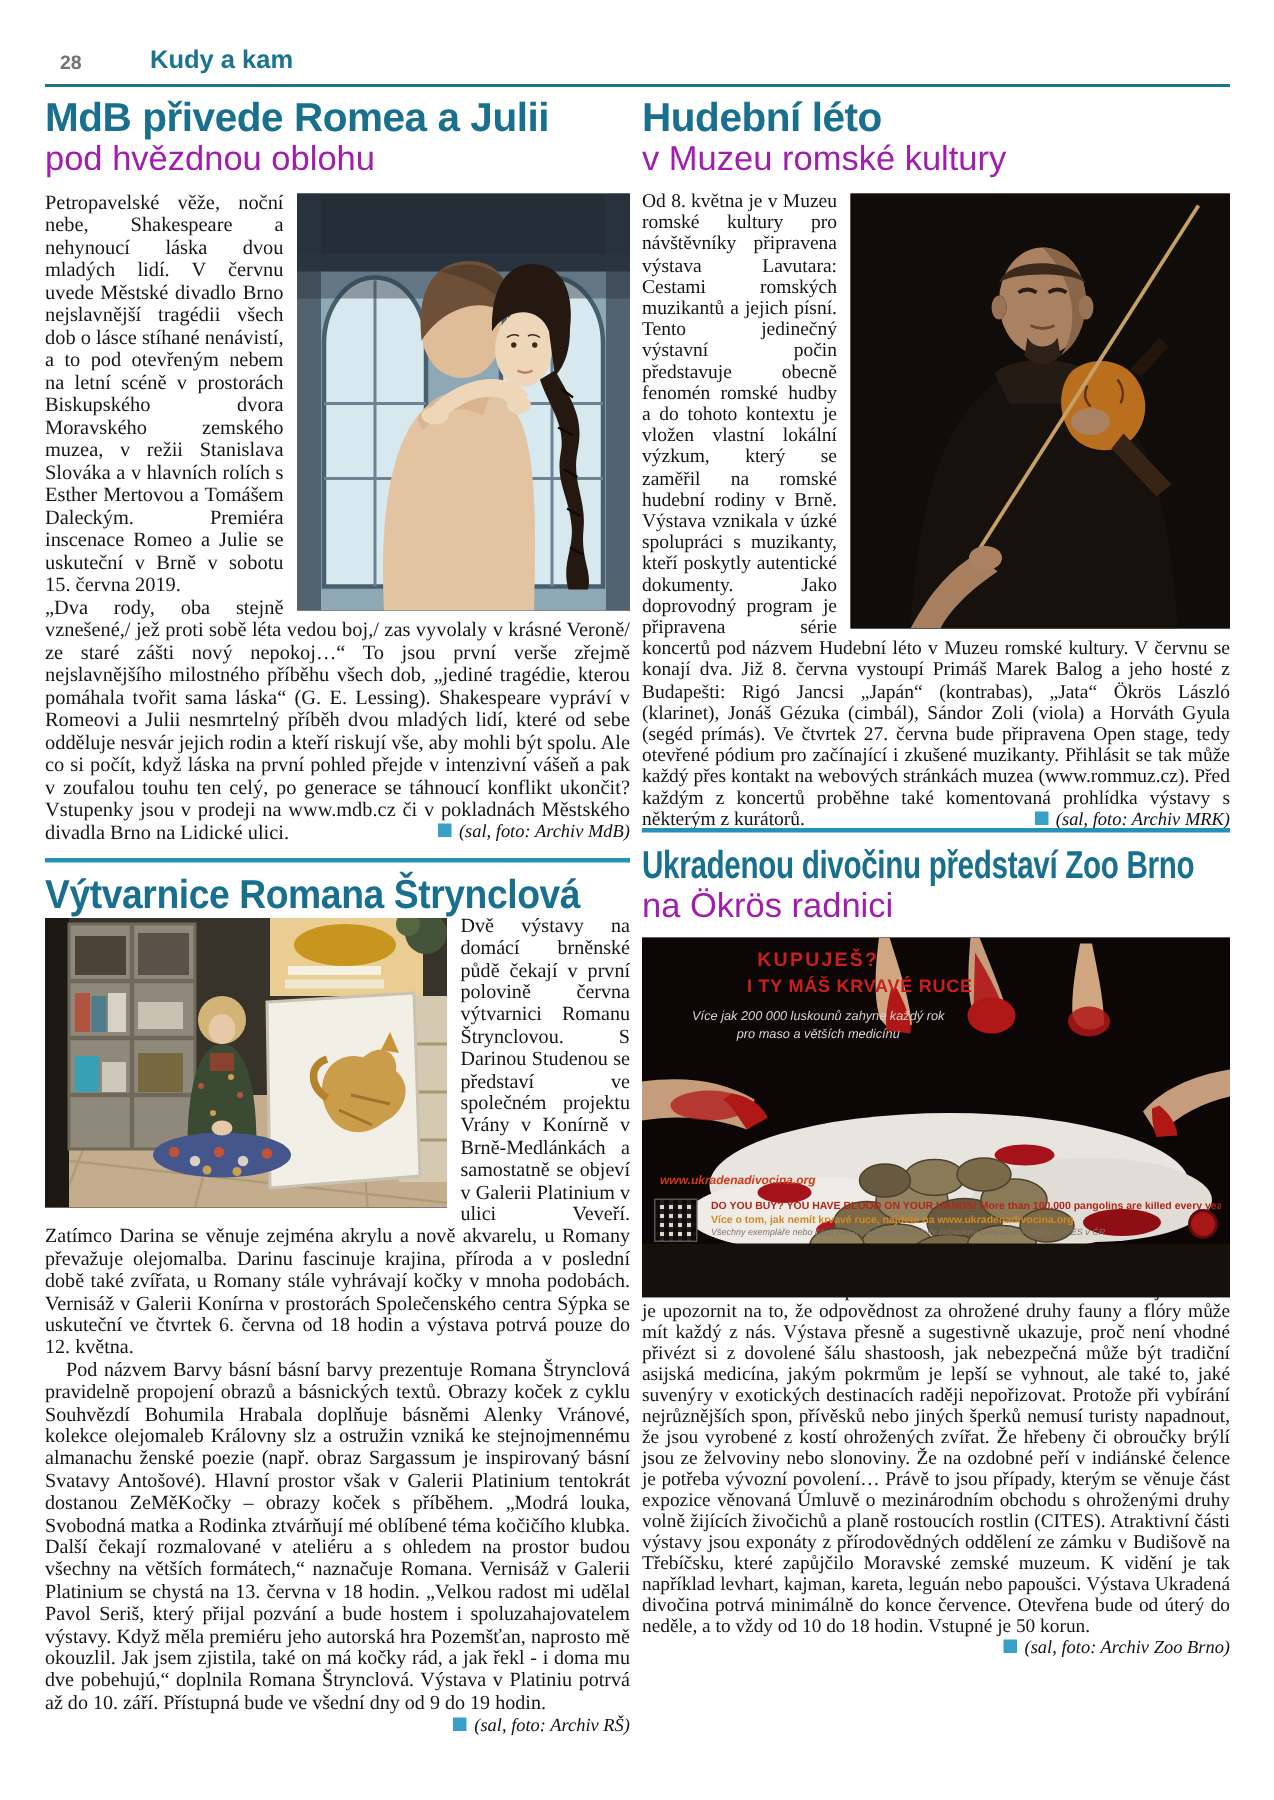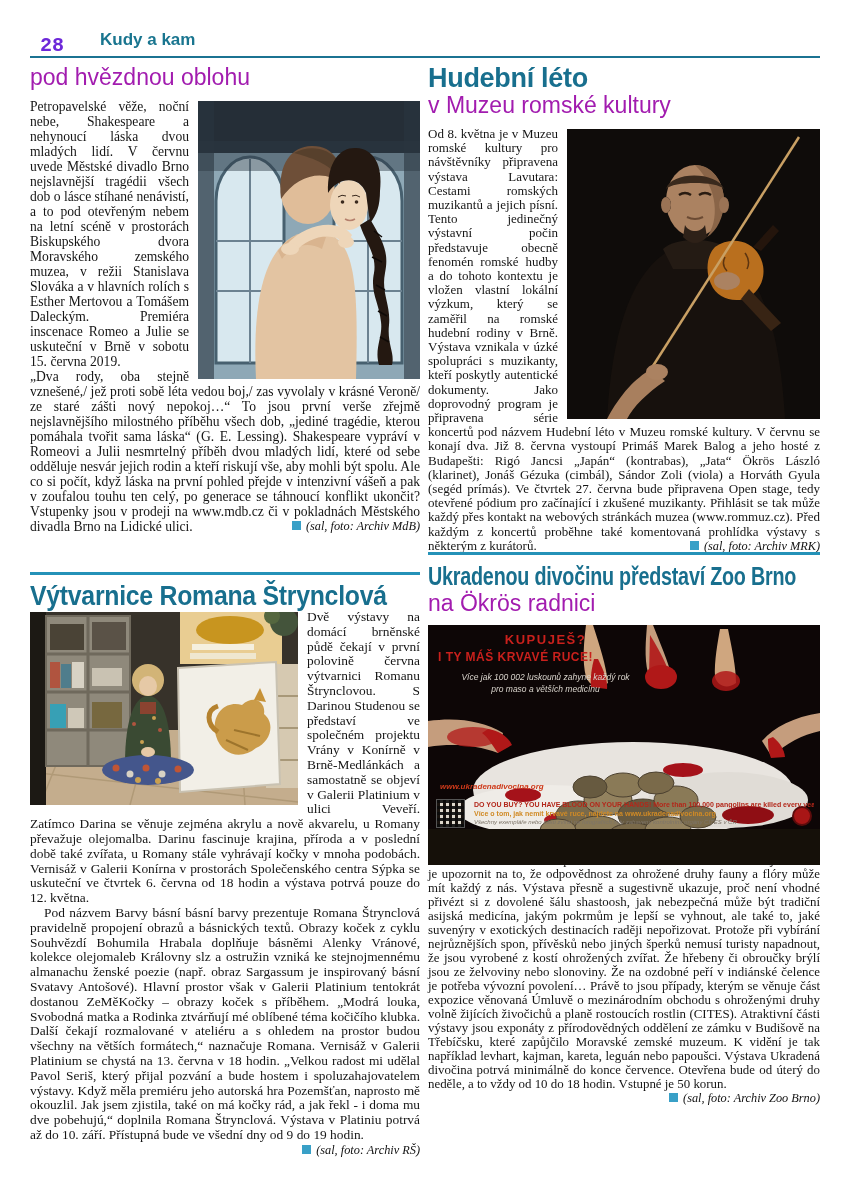--- a/index.html
+++ b/index.html
@@ -1,21 +1,21 @@
 <!DOCTYPE html>
 <html><head>
 <meta charset="utf-8">
 <style>
   html,body { margin:0; padding:0; background:#ffffff; }
   .page { position:relative; width:849px; height:1200px; background:#fff; overflow:hidden;
           font-family:"Liberation Serif", serif; }
 
   
-  .pgnum   { position:absolute; top:34px; left:40px;  font-family:Liberation Mono, monospace;
-             font-weight:bold; font-size:20px; color:#6d28d9; }
+  .pgnum   { position:absolute; top:34px; left:40px;  font-family:Liberation Sans, sans-serif;
+             font-weight:bold; font-size:13px; color:#737373; }
   .section { position:absolute; top:30px; left:100px; font-family:"Liberation Sans",sans-serif;
              font-weight:bold; font-size:17px; color:#19758f; }
   .hdr-rule{ position:absolute; top:56px; left:30px; width:790px; height:2px; background:#1b7392; }
 
   
   article { position:absolute; }
   .a1 { left:30px;  top:64px;  width:390px; }
   .a2 { left:428px; top:64px;  width:392px; }
   .a3 { left:30px;  top:572px; width:390px; }
   .a4 { left:428px; top:552px; width:392px; }
@@ -44,21 +44,21 @@
 
   .credit { float:right; font-style:italic; font-size:12.3px; white-space:nowrap; color:#111; }
   .sq { display:inline-block; width:9px; height:9px; background:#39a0c7; margin-right:5px; }
 
   
   .poster { position:relative; width:392px; height:208px; margin:3px 0 6px; background:#0d0606; }
   .poster svg { position:absolute; left:0; top:0; }
   .pov { position:absolute; font-family:"Liberation Sans",sans-serif; }
   .pl1 { top:7px;  left:30px; width:175px; text-align:center; color:#c9201c; font-weight:bold;
          font-size:13px; letter-spacing:1.5px; }
-  .pl2 { top:25px; left:10px; width:215px; text-align:left; color:#c9201c; font-weight:bold;
+  .pl2 { top:25px; left:10px; width:215px; text-align:right; color:#c9201c; font-weight:bold;
          font-size:12px; letter-spacing:.5px; }
   .pl3 { top:47px; left:10px; width:215px; text-align:center; color:#d9d4cc; font-size:8.5px;
          font-style:italic; }
   .pl4 { top:59px; left:10px; width:215px; text-align:center; color:#d9d4cc; font-size:8.5px;
          font-style:italic; }
   .purl{ bottom:42px; left:12px; color:#cf3a1a; font-size:8px; font-weight:bold; font-style:italic; }
   .pfen{ bottom:25px; left:46px; width:340px; color:#b3271a; font-size:7px; font-weight:bold;
          white-space:nowrap; overflow:hidden; }
   .pfcz{ bottom:16px; left:46px; color:#d08a25; font-size:7px; font-weight:bold; }
   .pfsm{ bottom:8px;  left:46px; color:#7d7468; font-size:6px; font-style:italic; }
@@ -73,20 +73,21 @@
 </head>
 <body>
 
 <div class="page">
 
   <span class="pgnum">28</span>
   <span class="section">Kudy a kam</span>
   <div class="hdr-rule"></div>
 
   <article class="a1">
+    <h1>MdB přivede Romea a Julii</h1>
     <h2>pod hvězdnou oblohu</h2>
     <div class="body">
       <div class="img img-r">
         <svg width="222" height="278" viewBox="0 0 222 278" xmlns="http://www.w3.org/2000/svg">
           <rect width="222" height="278" fill="#8ea8b6"></rect>
           <path d="M18,100 a34,44 0 0 1 68,0 V262 H18 Z" fill="#d8e8ef" stroke="#47606f" stroke-width="3"></path>
           <path d="M136,100 a34,44 0 0 1 68,0 V262 H136 Z" fill="#d8e8ef" stroke="#47606f" stroke-width="3"></path>
           <path d="M52,58 V262 M18,140 H86 M18,190 H86" stroke="#6c8291" stroke-width="2" fill="none"></path>
           <path d="M170,58 V262 M136,140 H204 M136,190 H204" stroke="#6c8291" stroke-width="2" fill="none"></path>
           <rect width="222" height="52" fill="#1c242c" opacity="0.92"></rect>
@@ -247,21 +248,21 @@
         <path d="M222,10 C232,26 240,42 243,54 L221,50 Z" fill="#b01818" opacity="0.9"></path>
         <ellipse cx="233" cy="52" rx="16" ry="12" fill="#b01818"></ellipse>
         <path d="M300,4 C304,24 308,42 308,58 C300,64 290,62 287,52 C286,36 290,16 292,4 Z" fill="#cfa67f"></path>
         <ellipse cx="298" cy="56" rx="14" ry="10" fill="#b01818" opacity="0.85"></ellipse>
         <path d="M392,88 C366,92 346,102 334,116 L344,132 C358,118 374,110 392,106 Z" fill="#c59d7d"></path>
         <path d="M345,112 C352,118 356,124 357,132 L343,133 C340,126 340,118 340,114 Z" fill="#b01818"></path>
         <rect y="204" width="392" height="36" fill="#151009"></rect>
       </svg>
       <div class="pov pl1">KUPUJEŠ?</div>
       <div class="pov pl2">I TY MÁŠ KRVAVÉ RUCE!</div>
-      <div class="pov pl3">Více jak 100 002 luskounů zahyne každý rok</div>
+      <div class="pov pl3">Více jak 200 000 luskounů zahyne každý rok</div>
       <div class="pov pl4">pro maso a větších medicínu</div>
       <div class="pov purl">www.ukradenadivocina.org</div>
       <div class="pov pfen">DO YOU BUY? YOU HAVE BLOOD ON YOUR HANDS! More than 100,000 pangolins are killed every year for meat and traditional medicine</div>
       <div class="pov pfcz">Více o tom, jak nemít krvavé ruce, najdete na www.ukradenadivocina.org</div>
       <div class="pov pfsm">Všechny exempláře nebo části zvířat na fotografiích byly zabaveny kontrolními orgány CITES v ČR</div>
       <div class="pqr"></div>
       <div class="plogo"></div>
     </div>
     <div class="body">
       <p><span>Novou výstavu připravila brněnská zoo přímo v centru Brna. V Radnické ulici 6 začala v květnu expozice s názvem Ukradená divočina. Jejím cílem je upozornit na to, že odpovědnost za ohrožené druhy fauny a flóry může mít každý z nás. Výstava přesně a sugestivně ukazuje, proč není vhodné přivézt si z dovolené šálu shastoosh, jak nebezpečná může být tradiční asijská medicína, jakým pokrmům je lepší se vyhnout, ale také to, jaké suvenýry v exotických destinacích raději nepořizovat. Protože při vybírání nejrůznějších spon, přívěsků nebo jiných šperků nemusí turisty napadnout, že jsou vyrobené z kostí ohrožených zvířat. Že hřebeny či obroučky brýlí jsou ze želvoviny nebo slonoviny. Že na ozdobné peří v indiánské čelence je potřeba vývozní povolení… Právě to jsou případy, kterým se věnuje část expozice věnovaná Úmluvě o mezinárodním obchodu s ohroženými druhy volně žijících živočichů a planě rostoucích rostlin (CITES). Atraktivní části výstavy jsou exponáty z přírodovědných oddělení ze zámku v Budišově na Třebíčsku, které zapůjčilo Moravské zemské muzeum. K vidění je tak například levhart, kajman, kareta, leguán nebo papoušci. Výstava Ukradená divočina potrvá minimálně do konce července. Otevřena bude od úterý do neděle, a to vždy od 10 do 18 hodin. Vstupné je 50 korun.</span><span class="credit"><i class="sq"></i><span>(sal, foto: Archiv Zoo Brno)</span></span></p>

